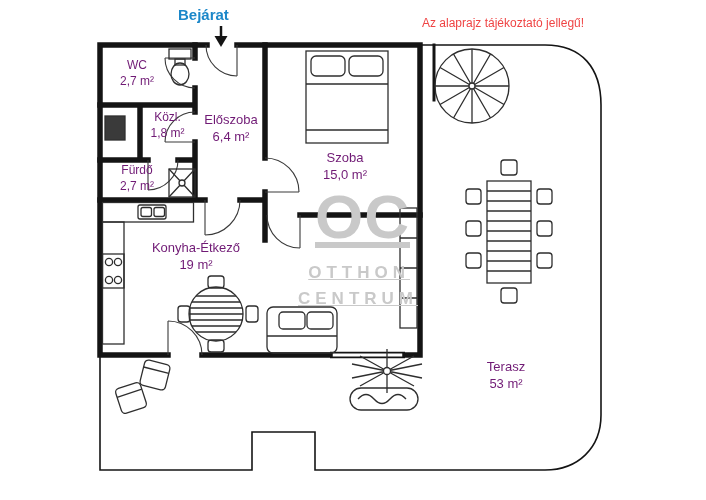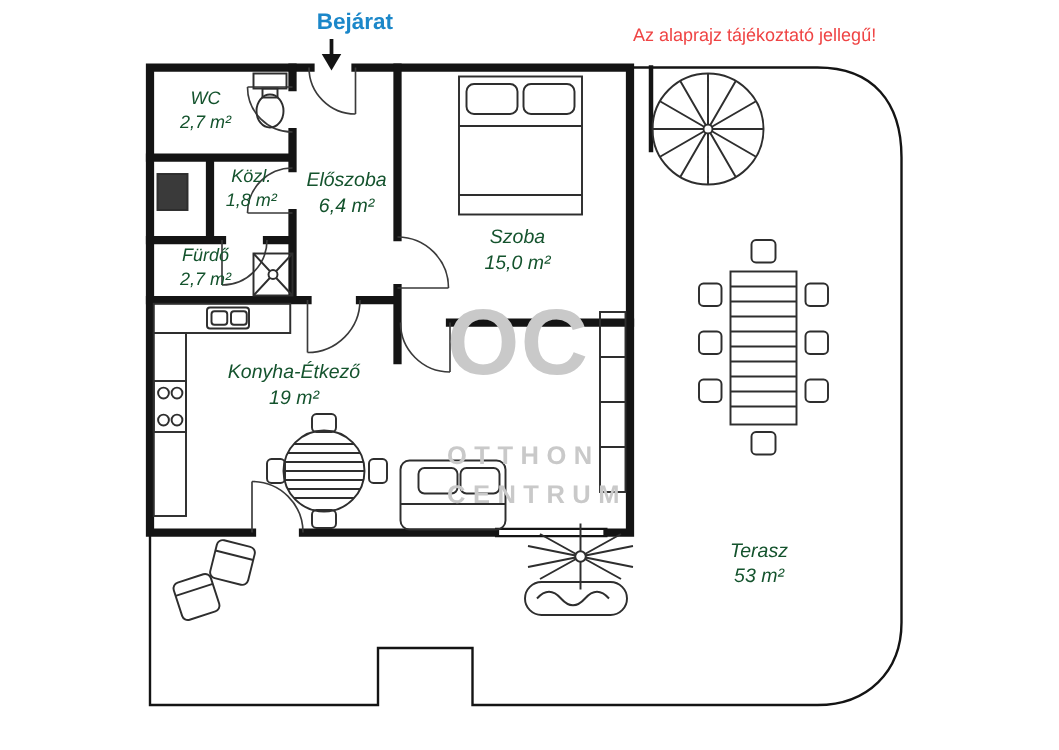--- a/index.html
+++ b/index.html
@@ -13,34 +13,34 @@
   .wall-mid{fill:none;stroke:var(--walls,#141414);stroke-width:3;stroke-linecap:square;}
   .thin{fill:none;stroke:var(--walls,#141414);stroke-width:1.6;}
   .door{fill:none;stroke:#3a3a3a;stroke-width:1.1;}
   .furn{fill:none;stroke:var(--furniture,#2e2e2e);stroke-width:1.3;}
   .furn-dark{fill:#3a3a3a;stroke:var(--furniture,#2e2e2e);stroke-width:1.3;}
   .furn-white{fill:#ffffff;stroke:var(--furniture,#2e2e2e);stroke-width:1.3;}
   .arrow{fill:var(--walls,#141414);stroke:none;}
   .arrow-line{fill:none;stroke:var(--walls,#141414);stroke-width:2.5;}
   
   .entrance-label{
-    position:absolute;left:178px;top:6px;width:84px;text-align:right;z-index:3;
+    position:absolute;left:178px;top:6px;width:84px;text-align:left;z-index:3;
     font-size:15px;font-weight:bold;color:var(--entrance,#1b87c9);
   }
   .disclaimer{position:absolute;left:422px;top:16px;z-index:3;font-size:12px;color:#ef4444;}
-  .room-label{position:absolute;z-index:3;text-align:center;font-size:13px;line-height:1.3;color:#14532d;font-style:italic;}
+  .room-label{position:absolute;z-index:3;text-align:center;font-size:13px;line-height:1.3;color:#701a75;}
   .room-label.small{font-size:12px;}
   .room-label span{display:block;}
   .watermark{
-    position:absolute;left:298px;top:198px;width:112px;z-index:2;text-align:left;
-    color:var(--watermark,#c9c9c9);pointer-events:none;
+    position:absolute;left:298px;top:186px;width:112px;z-index:2;text-align:right;
+    color:var(--watermark,#c9c9c9);pointer-events:none;text-decoration:underline;
   }
   .wm-logo{font-size:62px;font-weight:bold;letter-spacing:1px;line-height:1;}
   .wm-line{font-size:17px;font-weight:bold;letter-spacing:5px;margin-top:6px;}
-  .wm-line.first{margin-top:34px;}
+  .wm-line.first{margin-top:15px;}
 </style>
 </head>
 <body>
 
 <div class="stage">
 
   <svg class="plan-svg" width="706" height="500" viewBox="0 0 706 500">
 
     <g>
       <path class="thin" d="M420,45 H545 C582,45 601,68 601,105 V415 C601,448 578,470 545,470 H315 V432 H252 V470 H100 V355"></path>

